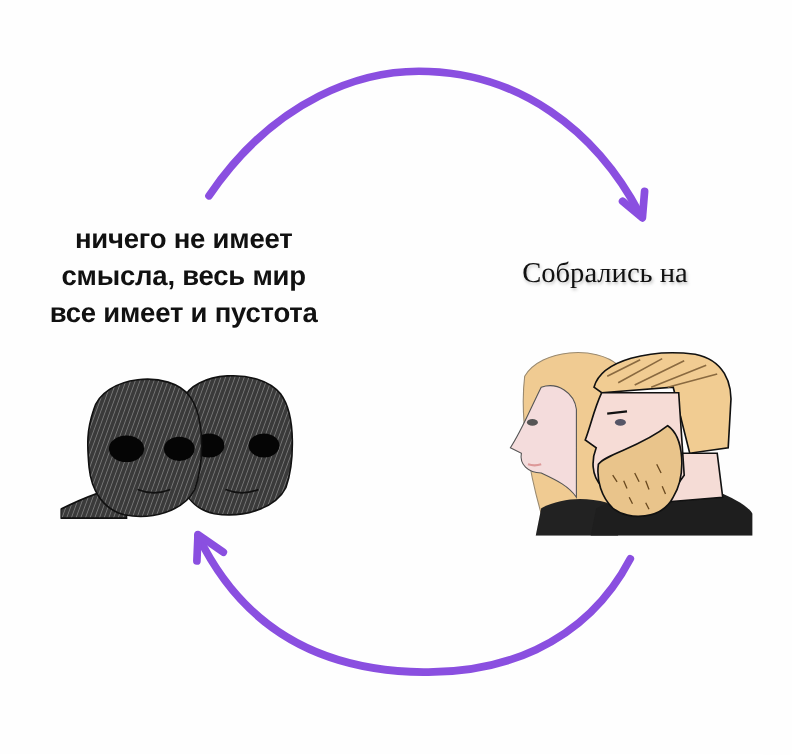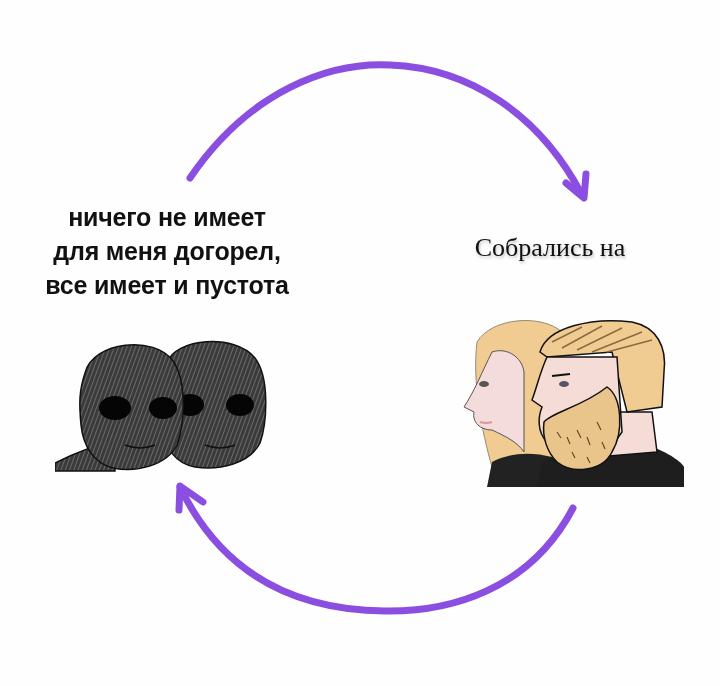--- a/index.html
+++ b/index.html
@@ -64,21 +64,21 @@
       <path d="M566 183 L 584 198 L 586 174" stroke-width="7"></path>
     </g>
     <g fill="none" stroke="#8a4fe0" stroke-linecap="round" stroke-linejoin="round">
       <path d="M573 508 C 530 590, 450 612, 385 611 C 290 610, 220 570, 180 487" stroke-width="7"></path>
       <path d="M179 510 L 180 486 L 203 502" stroke-width="7"></path>
     </g>
   </svg>
 
   <div class="caption-left">
     <span>ничего не имеет</span>
-    <span>для меня догорел,</span>
+    <span>смысла, весь мир</span>
     <span>все имеет и пустота</span>
   </div>
 
   <div class="figure" style="left:55px; top:333px;">
     <svg width="225" height="140" viewBox="0 0 225 140">
       <defs>
         <pattern id="hatch" width="4" height="4" patternUnits="userSpaceOnUse" patternTransform="rotate(20)">
           <rect width="4" height="4" fill="#3a3a3a"></rect>
           <line x1="0" y1="0" x2="0" y2="4" stroke="#9a9a9a" stroke-width="1"></line>
         </pattern>

